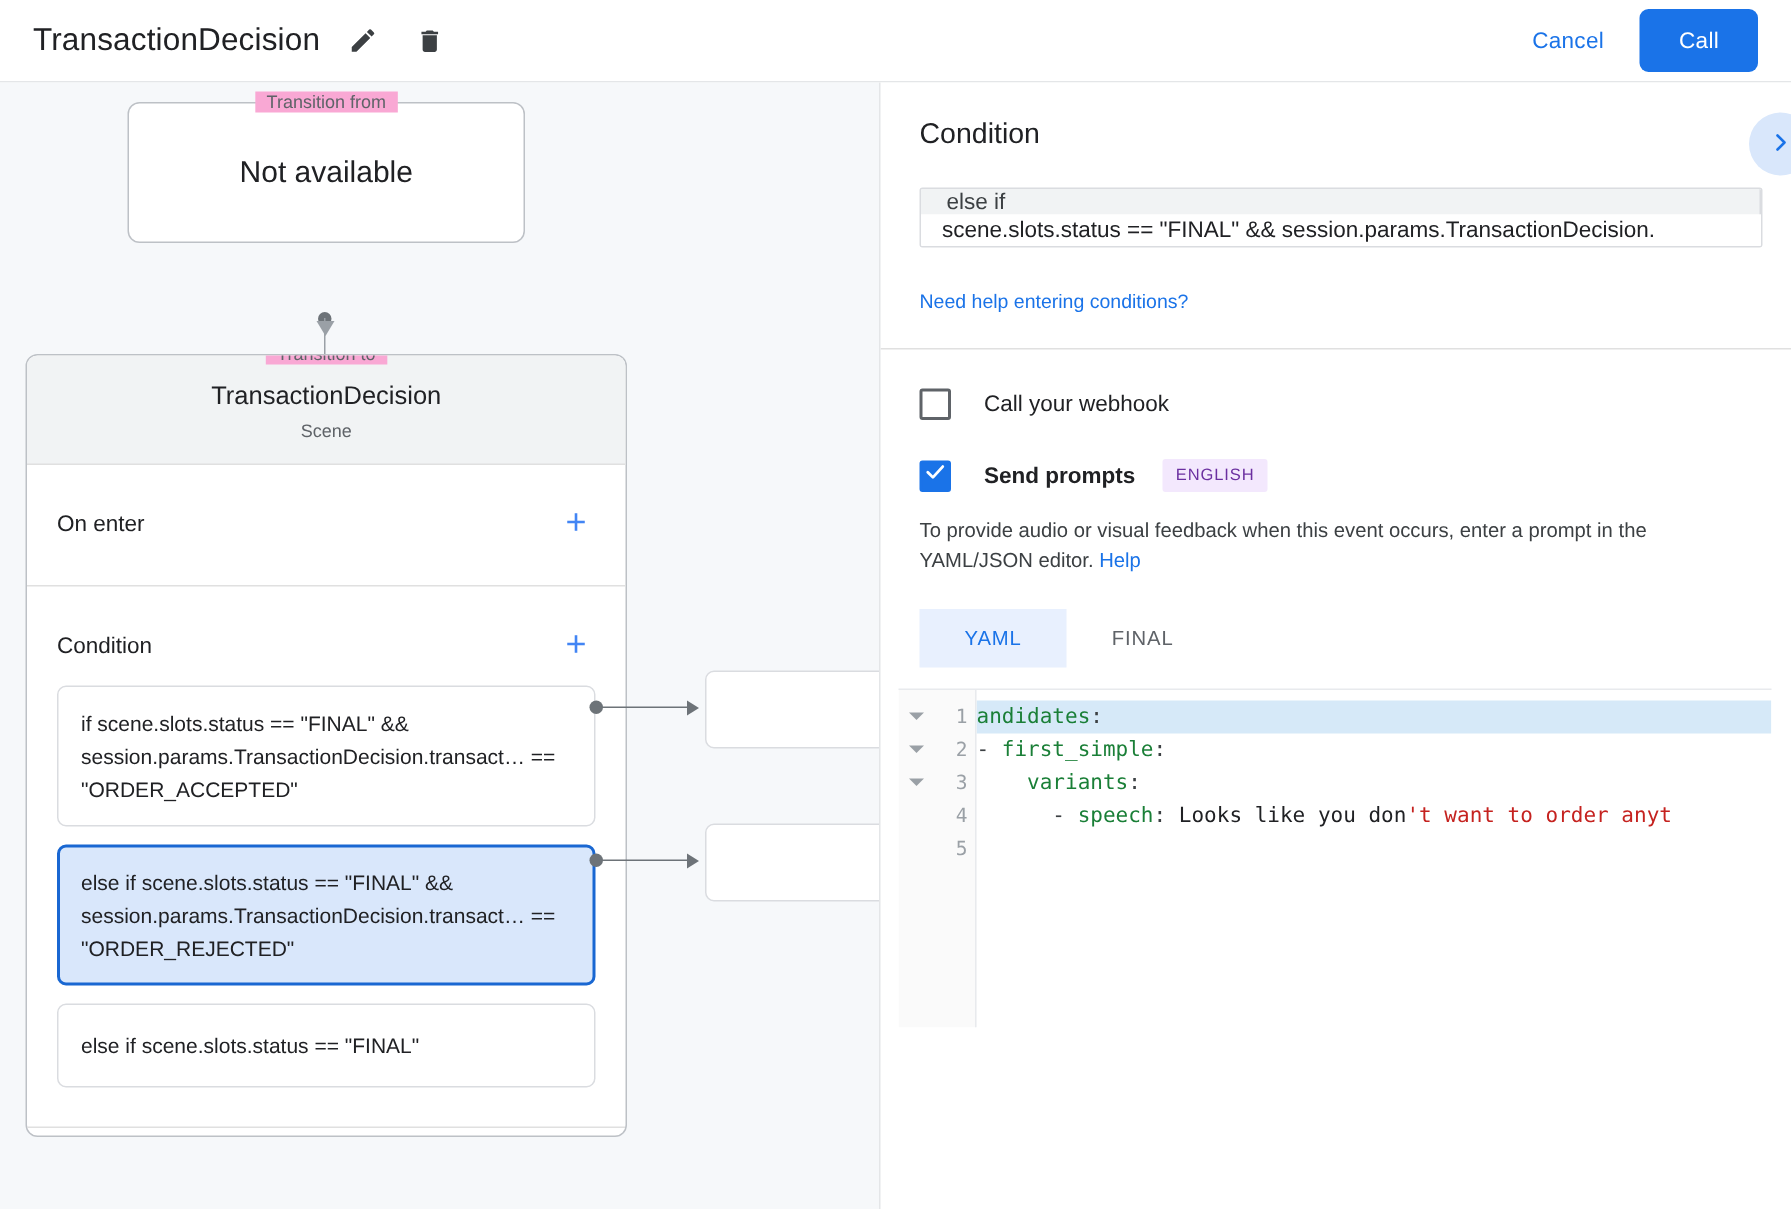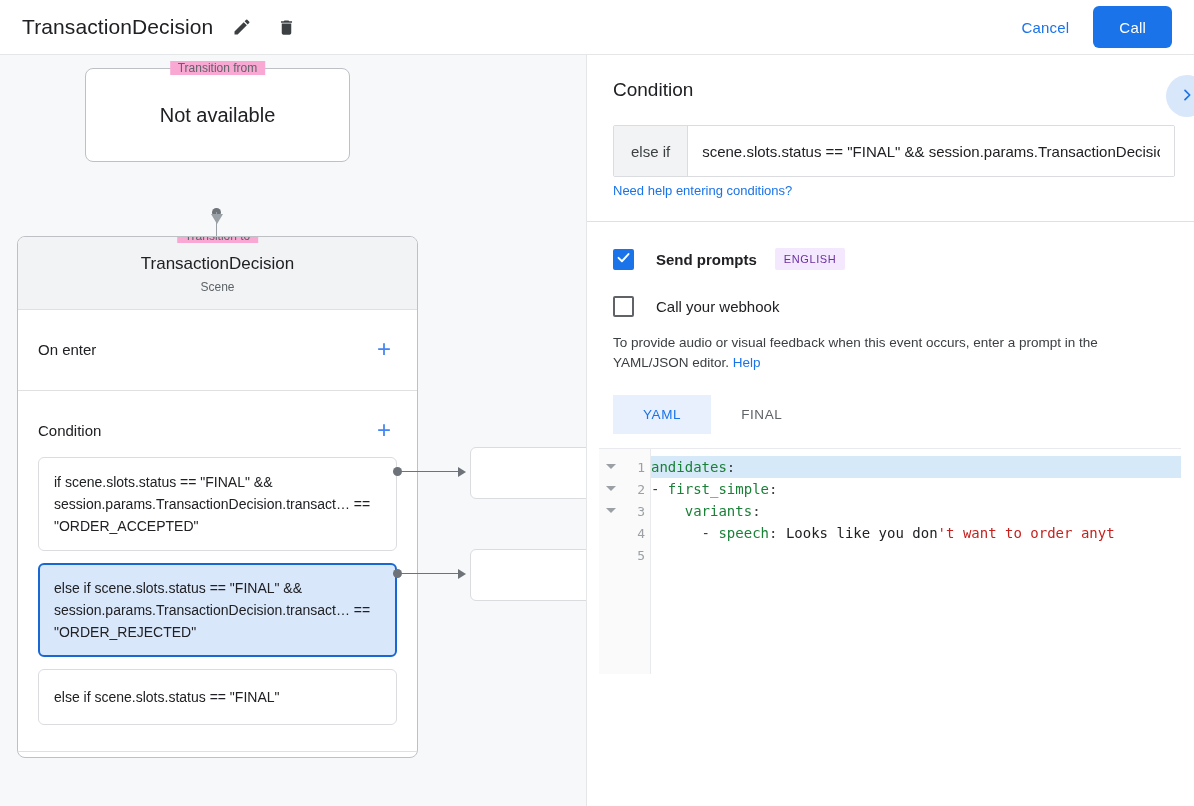--- a/index.html
+++ b/index.html
@@ -139,34 +139,35 @@
   .chevron-btn {
     position: absolute; right: -14px; top: 20px;
     width: 42px; height: 42px; border-radius: 21px;
     background: #d9e7fb; border: 0; cursor: pointer;
     display: flex; align-items: center; justify-content: center;
   }
 
   .cond-input-row {
     display: flex; margin-top: 24px; width: 562px;
     border: 1px solid #dadce0; border-radius: 2px; overflow: hidden;
-    height: 52px;
+    height: 40px;
+    flex-direction: column;
   }
   .cond-prefix {
     background: #f1f3f4; border-right: 1px solid #dadce0;
     display: flex; align-items: center; padding: 0 17px;
     font-size: 15px; color: #3c4043; white-space: nowrap;
   }
   .cond-input {
     flex: 1 1 auto; border: 0; outline: 0; background: #ffffff;
     font-family: inherit; font-size: 15px; color: #202124;
     padding: 0 14px;
   }
   .help-link {
-    display: inline-block; margin-top: 6px;
+    display: inline-block; margin-top: 28px;
     font-size: 13px; color: #1a73e8; text-decoration: none; cursor: pointer; text-align: center;
   }
 
   .panel-sec.second { padding-top: 26px; }
   .section-h2 { font-size: 19px; color: #202124; margin-bottom: 24px; }
 
   .check-row { display: flex; align-items: center; margin-bottom: 26px; }
   .cbox {
     width: 21px; height: 21px; border: 2px solid #5f6368; border-radius: 2px;
     background: #ffffff; cursor: pointer; flex: 0 0 auto;
@@ -340,36 +341,36 @@
       <span>
         <svg width="16" height="16" viewBox="0 0 24 24" fill="none" stroke="#1a73e8" stroke-width="2.6" stroke-linecap="round" stroke-linejoin="round">
           <polyline points="9 5 16 12 9 19"></polyline>
         </svg>
       </span>
     </button>
 
     <div class="panel-sec second">
 
       <div class="check-row">
+        <div class="cbox"></div>
+        <span class="check-label">Call your webhook</span>
+      </div>
+
+      <div class="check-row">
         <div class="cbox checked">
           <span>
             <svg width="15" height="15" viewBox="0 0 24 24" fill="none" stroke="#ffffff" stroke-width="3" stroke-linecap="round" stroke-linejoin="round">
               <polyline points="4 12.5 9.5 18 20 6.5"></polyline>
             </svg>
           </span>
         </div>
         <span class="check-label bold">Send prompts</span>
         <span class="lang-badge">ENGLISH</span>
       </div>
 
-      <div class="check-row">
-        <div class="cbox"></div>
-        <span class="check-label">Call your webhook</span>
-      </div>
-
       <div class="hint-text">
         <span>To provide audio or visual feedback when this event occurs, enter a prompt in the YAML/JSON editor.</span>
         <a class="hint-link">Help</a>
       </div>
 
       <div class="tabs">
         <button class="tab active">YAML</button>
         <button class="tab">FINAL</button>
       </div>
     </div>

